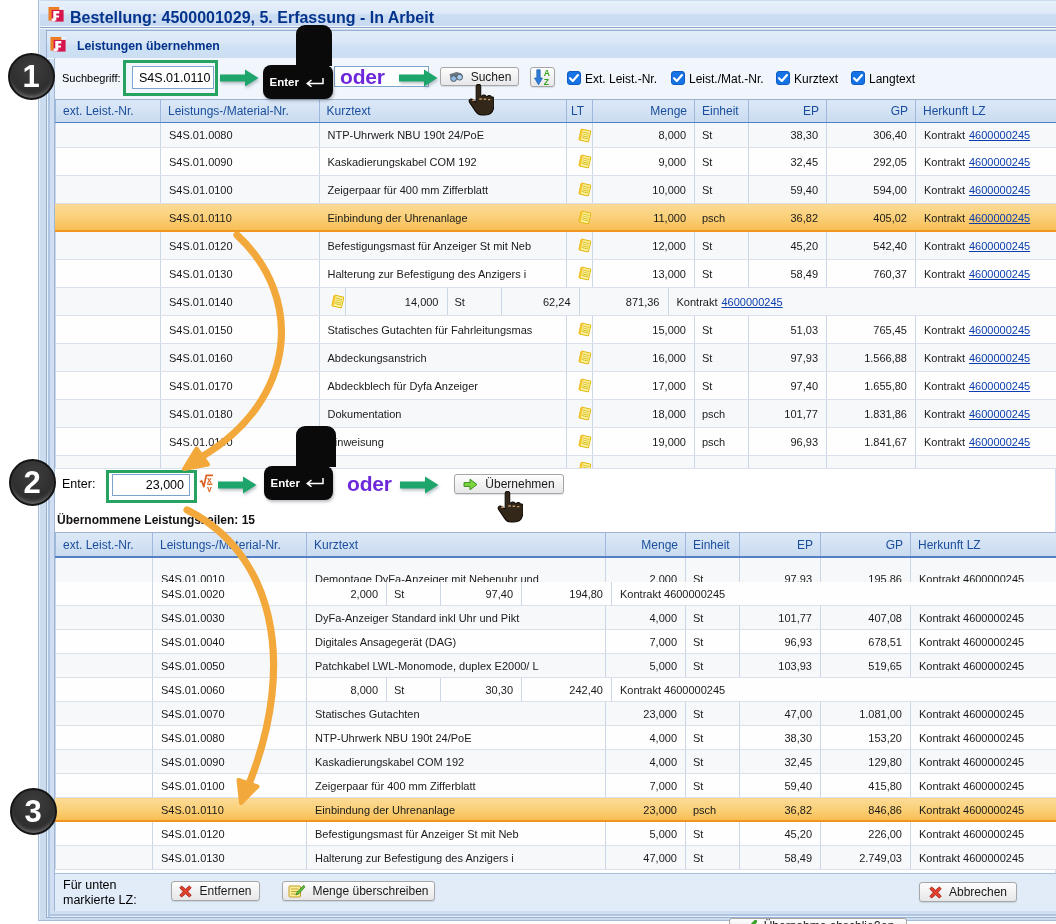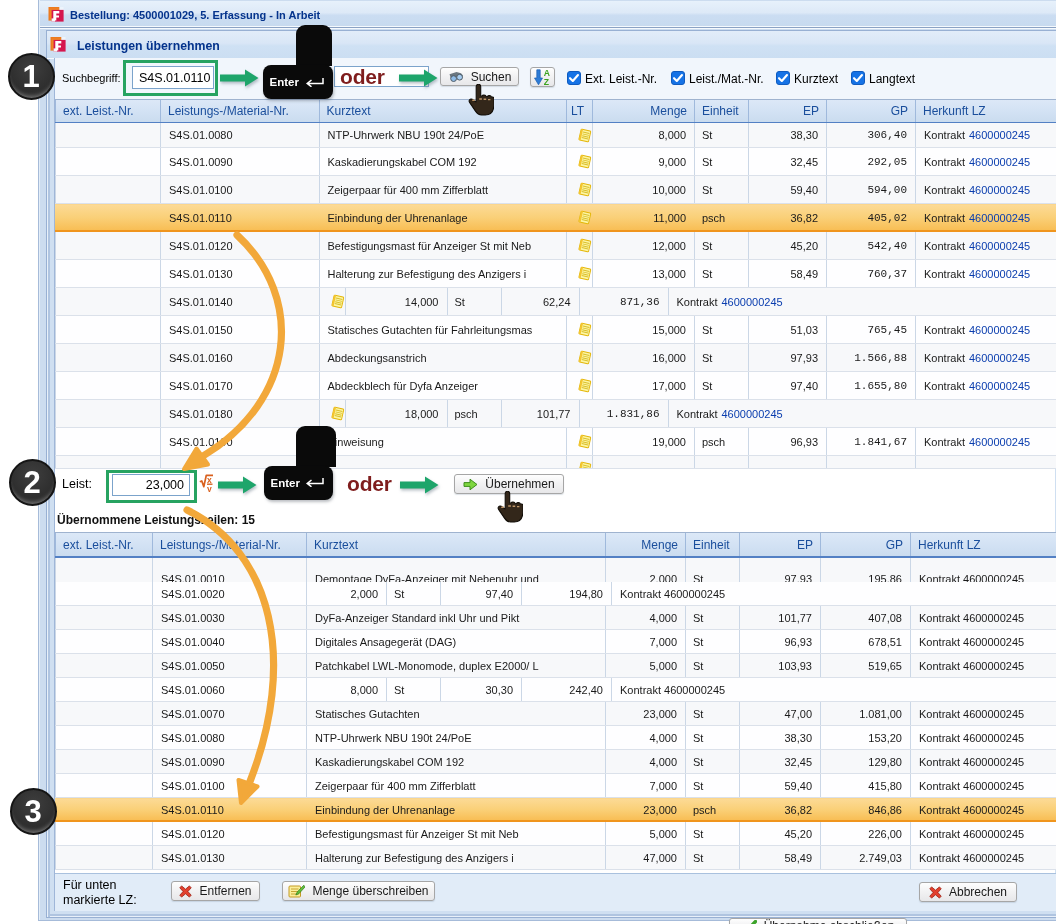--- a/index.html
+++ b/index.html
@@ -1,21 +1,21 @@
 <!DOCTYPE html>
 <html><head><meta charset="utf-8">
 <style>
 * { margin:0; padding:0; box-sizing:border-box; }
 html,body { width:1056px; height:924px; background:#fff; font-family:"Liberation Sans", sans-serif; overflow:hidden; }
 #stage { position:absolute; left:0; top:0; width:1056px; height:924px; overflow:hidden; }
 .abs { position:absolute; }
 
 #owin { left:38px; top:0; width:1018px; height:921px; background:#CCDCEF; border:1px solid #A6BBD9; border-top:none; border-right:none; box-shadow:inset 1px 0 0 #E4EEF8; }
 #otitle { left:40px; top:1px; width:1016px; height:27px; background:linear-gradient(#E7F1FB 0%, #DDE9F7 45%, #CBDDF2 55%, #C7DAEF 100%); border-bottom:1px solid #8BA2C4; box-shadow:0 1px 0 #F6FAFE, inset 0 -1px 0 #F4F9FD; }
-#otitle .ttl { position:absolute; left:30px; top:8px; font-size:11px; font-weight:bold; color:#04338C; }
+#otitle .ttl { position:absolute; left:30px; top:8px; font-size:16px; font-weight:bold; color:#04338C; }
 #otitle .ico { position:absolute; left:8px; top:5px; }
 #iwin { left:46px; top:30px; width:1010px; height:888px; background:#CFDFF1; border:1px solid #98B0D3; border-right:none; box-shadow:inset 1px 0 0 #E8F0F9, inset 3px 0 0 #AFC4E0, inset 0 -1px 0 #E8F0F9, inset 0 -3px 0 #AFC4E0; }
 #ititle { left:47px; top:31px; width:1009px; height:27px; background:linear-gradient(#E2ECF9 0%, #D9E6F6 45%, #CFE1F4 55%, #CBDEF2 100%); box-shadow:0 1px 0 #F6FAFD; }
 #ititle .ttl { position:absolute; left:30px; top:8px; font-size:12.3px; font-weight:bold; color:#04338C; }
 #ititle .ico { position:absolute; left:3px; top:5px; }
 #content { left:55px; top:58px; width:1001px; height:853px; background:#fff; border-left:1px solid #9FB6D8; margin-left:-1px; }
 
 #searchbar { left:55px; top:58px; width:1001px; height:41px; background:#F1F6FC; }
 
 .hdr { position:absolute; left:55px; width:1001px; background:linear-gradient(#DCE8F7 0%, #D3E2F4 50%, #CADCEF 100%); border-top:1px solid #9FB3CF; border-bottom:2px solid #5380C4; color:#1A4E9C; font-size:12px; }
@@ -23,36 +23,36 @@
 .hdr .hc.r { justify-content:flex-end; }
 .urow, .lrow { position:absolute; left:55px; width:1001px; display:flex; font-size:11px; color:#1A1A1A; }
 .wrow { background:#FEFEFF; border-bottom:1px solid #DBE1EA; }
 .tint { background:#F7F8FA; border-bottom:1px solid #DBE1EA; }
 .orow { background:linear-gradient(#FCDA95 0%, #FAD078 50%, #F8BE55 100%); border-top:1px solid #FBD68C; border-bottom:2px solid #F0951D; }
 .c { height:100%; display:flex; align-items:center; padding:0 8px; overflow:hidden; white-space:nowrap; border-left:1px solid #CBD7E6; }
 .orow .c { border-left-color:transparent; }
 .c1 { width:105px; } .c2 { width:158.5px; } .c3 { width:247.5px; }
 .c4 { width:26px; padding:0 0 0 11px; }
 .c5 { width:102px; justify-content:flex-end; } .c6 { width:54px; padding-left:7px; }
-.c7 { width:78px; justify-content:flex-end; } .c8 { width:89px; justify-content:flex-end;font-family:Liberation Mono, monospace; }
+.c7 { width:78px; justify-content:flex-end; } .c8 { width:89px; justify-content:flex-end; }
 .c9 { flex:1; border-right:none; }
 .d1 { width:97px; } .d2 { width:154px; } .d3 { width:299px; }
 .d5 { width:80px; justify-content:flex-end; } .d6 { width:54px; padding-left:7px; }
 .d7 { width:81px; justify-content:flex-end; } .d8 { width:90px; justify-content:flex-end; }
 .d9 { flex:1; }
-.lnk { color:#0A3DAE; margin-left:4px; }
+.lnk { color:#0A3DAE; text-decoration:underline; margin-left:4px; }
 
 #footer { left:55px; top:873px; width:1001px; height:38px; background:#E1ECF8; border-top:1px solid #A9C1DE; }
 .btn { position:absolute; background:linear-gradient(#FEFEFE, #F2F2F3 48%, #E7E7E9); border:1px solid #A6A6A6; border-radius:3px; display:flex; align-items:center; justify-content:center; font-size:12px; color:#1A1A1A; gap:7px; box-shadow:0 1px 1px rgba(120,140,160,.25); }
 
 .gbox { position:absolute; border:3.5px solid #27A361; z-index:40; }
 .circ { position:absolute; width:47px; height:47px; border-radius:50%; background:radial-gradient(circle at 50% 32%, #3E3E3E 0%, #303030 55%, #252525 100%); border:2px solid #151515; color:#fff; font-weight:bold; font-size:31px; display:flex; align-items:center; justify-content:center; z-index:70; box-shadow:inset 0 -5px 4px -3px rgba(255,255,255,.35); }
 .keytop { position:absolute; background:#0A0A0A; border-radius:9px 9px 0 0; z-index:55; }
 .keybot { position:absolute; height:34px; background:#0A0A0A; border-radius:8px; box-shadow:1px 2px 3px rgba(60,70,80,.35); z-index:55; color:#fff; font-size:11.5px; font-weight:bold; display:flex; align-items:center; justify-content:space-between; padding:0 9px 0 7px; }
-.oder { position:absolute; font-size:21px; font-weight:bold; color:#7f1d1d; letter-spacing:-0.2px; z-index:45; }
+.oder { position:absolute; font-size:21px; font-weight:bold; color:#6d28d9; letter-spacing:-0.2px; z-index:45; }
 .garr { position:absolute; z-index:45; filter:drop-shadow(1px 2px 1.5px rgba(110,125,140,.5)); }
 .hand { position:absolute; z-index:80; }
 </style></head>
 <body>
 <div id="stage">
 <div id="owin" class="abs"></div>
 <div id="otitle" class="abs">
       <span class="ico"><svg width="16" height="16" viewBox="0 0 16 16">
           <rect x="0.5" y="1" width="12.3" height="13.6" fill="#EC7A1E"></rect>
           <rect x="2" y="2.5" width="10.8" height="11" fill="#F08426"></rect>
@@ -324,20 +324,21 @@
       </div>
       <div class="c c5">17,000</div>
       <div class="c c6">St</div>
       <div class="c c7">97,40</div>
       <div class="c c8">1.655,80</div>
       <div class="c c9">Kontrakt <span class="lnk">4600000245</span></div>
     </div>
 <div class="urow tint" style="top:400px;height:28px">
       <div class="c c1"></div>
       <div class="c c2">S4S.01.0180</div>
+      <div class="c c3">Dokumentation</div>
       <div class="c c4">
         <svg width="15" height="15" viewBox="0 0 15 15">
           <g transform="rotate(13 7.5 7.5)">
             <rect x="2" y="1.6" width="10.6" height="11.8" rx="1" fill="#FDF6A3" stroke="#E3B60A" stroke-width="1"></rect>
             <rect x="2" y="1.6" width="2" height="11.8" fill="#F4C52F"></rect>
             <path d="M4.6 4.4h7M4.6 6.4h7M4.6 8.4h7M4.6 10.4h7" stroke="#D9BF2E" stroke-width="1"></path>
           </g>
         </svg>
       </div>
       <div class="c c5">18,000</div>
@@ -378,21 +379,21 @@
           </g>
         </svg>
       </div>
 <div class="c c5"></div>
       <div class="c c6"></div>
       <div class="c c7"></div>
       <div class="c c8"></div>
       <div class="c c9"></div>
     </div>
 
-<div class="abs" style="left:62px;top:477px;font-size:12.5px;z-index:30">Leist:</div>
+<div class="abs" style="left:62px;top:477px;font-size:12.5px;z-index:30">Enter:</div>
 <div class="abs" style="left:112px;top:474px;width:78px;height:22px;background:#fff;border:1px solid #7BA3CB;z-index:30;font-size:12.5px;display:flex;align-items:center;justify-content:flex-end;padding-right:5px">23,000</div>
 <div class="gbox" style="left:105.5px;top:470px;width:91px;height:32.5px"></div>
 <div class="abs" style="left:199px;top:474px;z-index:30"><svg width="15" height="18" viewBox="0 0 15 18">
         <path d="M0.8 7.8 L2.8 7 L4.8 12.6 L7.3 1.3 H14" stroke="#D9601E" stroke-width="1.7" fill="none" stroke-linejoin="round"></path>
         <text x="8" y="8.6" font-size="8.5" font-weight="bold" fill="#D9601E" font-family="Liberation Sans">x</text>
         <path d="M8 10.2 h5.5" stroke="#D9601E" stroke-width="1.4"></path>
         <text x="8" y="17.6" font-size="8.5" font-weight="bold" fill="#D9601E" font-family="Liberation Sans">y</text>
       </svg></div>
 <div class="garr" style="left:218px;top:476px"><svg width="39" height="18" viewBox="0 0 39 18">
         <path d="M0 5.6 H25 V0.5 L38.5 9 L25 17.5 V12.4 H0 Z" fill="#1EA56B"></path>

